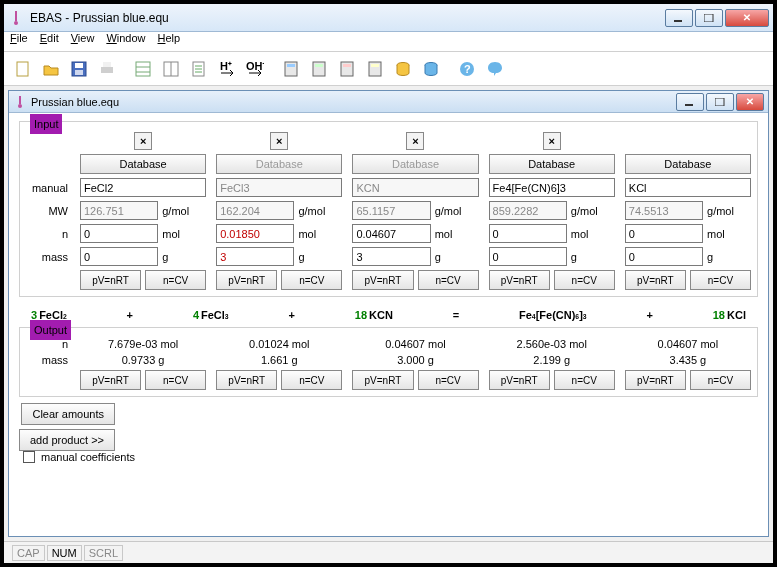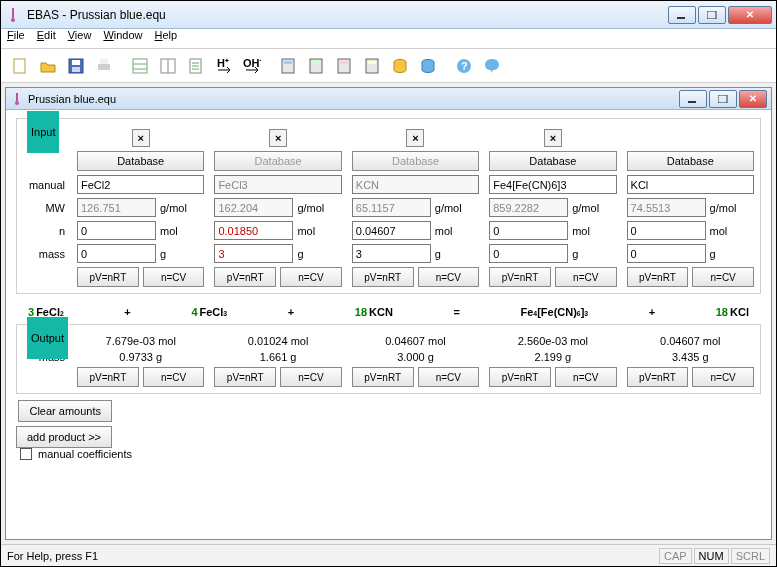--- a/index.html
+++ b/index.html
@@ -1,38 +1,38 @@
 <!DOCTYPE html>
 <html><head>
 <meta charset="utf-8">
 <style>
 *{box-sizing:border-box;margin:0;padding:0;font-family:"Segoe UI",Tahoma,sans-serif;font-size:11px}
 body{background:#fff;width:777px;height:567px;overflow:hidden}
-.window{width:777px;height:567px;border:1px solid #000000;background:#fff;display:flex;flex-direction:column}
+.window{width:777px;height:567px;border:4px solid #000000;background:#fff;display:flex;flex-direction:column}
 .titlebar{height:28px;background:linear-gradient(#eef4fb,#d7e7f8);border-bottom:1px solid #9fb9d4;display:flex;align-items:center;padding:0 4px}
 .titlebar .appicon{width:16px;height:16px;margin-right:6px}
 .titlebar .title{flex:1;color:#000;font-size:12px}
 .winbtns{display:flex;gap:2px}
 .winbtn{width:28px;height:18px;border:1px solid #5a7ca0;border-radius:2px;display:flex;align-items:center;justify-content:center;background:linear-gradient(#f4f8fd,#cfe2f5);cursor:pointer;font-size:10px}
 .winbtn.close{background:linear-gradient(#f7a6a6,#d74a3e);width:44px;color:#fff;font-weight:bold}
 .menubar{height:20px;display:flex;align-items:flex-start;padding:0 6px;gap:12px;border-bottom:1px solid #d0d0d0}
 .menubar span{color:#000;cursor:pointer}
 .menubar span u{text-decoration:underline}
 .toolbar{height:34px;display:flex;align-items:center;padding:2px 6px;gap:2px;border-bottom:1px solid #d0d0d0}
 .tbtn{width:26px;height:26px;border:1px solid transparent;display:flex;align-items:center;justify-content:center;cursor:pointer;border-radius:2px}
 .tsep{width:6px}
 .client{flex:1;background:#f0f0f0;padding:4px;position:relative}
 .docwin{border:1px solid #6b8fb5;background:#fff;height:100%;display:flex;flex-direction:column}
 .doctitle{height:22px;background:linear-gradient(#e7f0fa,#cbdff3);display:flex;align-items:center;padding:0 4px;border-bottom:1px solid #9fb9d4}
 .doctitle .appicon{width:14px;height:14px;margin-right:4px}
 .doctitle .t{flex:1;font-size:11px}
 .docbtns{display:flex;gap:2px}
 .docbody{flex:1;padding:8px 10px;background:#fff;overflow:auto}
 .group{border:1px solid #d0d0d0;position:relative;margin-bottom:6px;padding:10px 6px 6px}
-.group>.legend{position:absolute;top:-8px;left:10px;background:#14b8a6;padding:15px 4px;color:#000}
+.group>.legend{position:absolute;top:-8px;left:10px;background:#a21caf;padding:4px 4px;color:#000}
 .cols{display:grid;grid-template-columns:44px repeat(5,1fr);gap:4px 10px;align-items:center}
 .rowlab{text-align:right;padding-right:2px}
 .xbtn{width:18px;height:18px;border:1px solid #888;background:#f3f3f3;display:flex;align-items:center;justify-content:center;cursor:pointer;margin:0 auto;font-weight:bold}
 .dbtn,.smbtn{height:20px;border:1px solid #888;background:linear-gradient(#fdfdfd,#e5e5e5);cursor:pointer;display:flex;align-items:center;justify-content:center;padding:0 6px}
 .dbtn{width:100%}
 .dbtn.disabled{color:#9a9a9a}
 .txtin{height:19px;border:1px solid #7a7a7a;padding:1px 3px;background:#fff;width:62%;font-family:inherit;font-size:11px}
 .txtin.gray{color:#888;background:#f7f7f7}
 .txtin.red{color:#c00000}
 .unitrow{display:flex;align-items:center;gap:4px}
@@ -429,19 +429,18 @@
             <span class="box"></span>
             <span>manual coefficients</span>
           </label>
         </div>
 
       </div>
     </div>
   </div>
 
   <div class="statusbar">
-    <span class="left">For Help, press F1</span>
     <span class="cell">CAP</span>
     <span class="cell on">NUM</span>
     <span class="cell">SCRL</span>
   </div>
 
 </div>
 
 </body></html>

